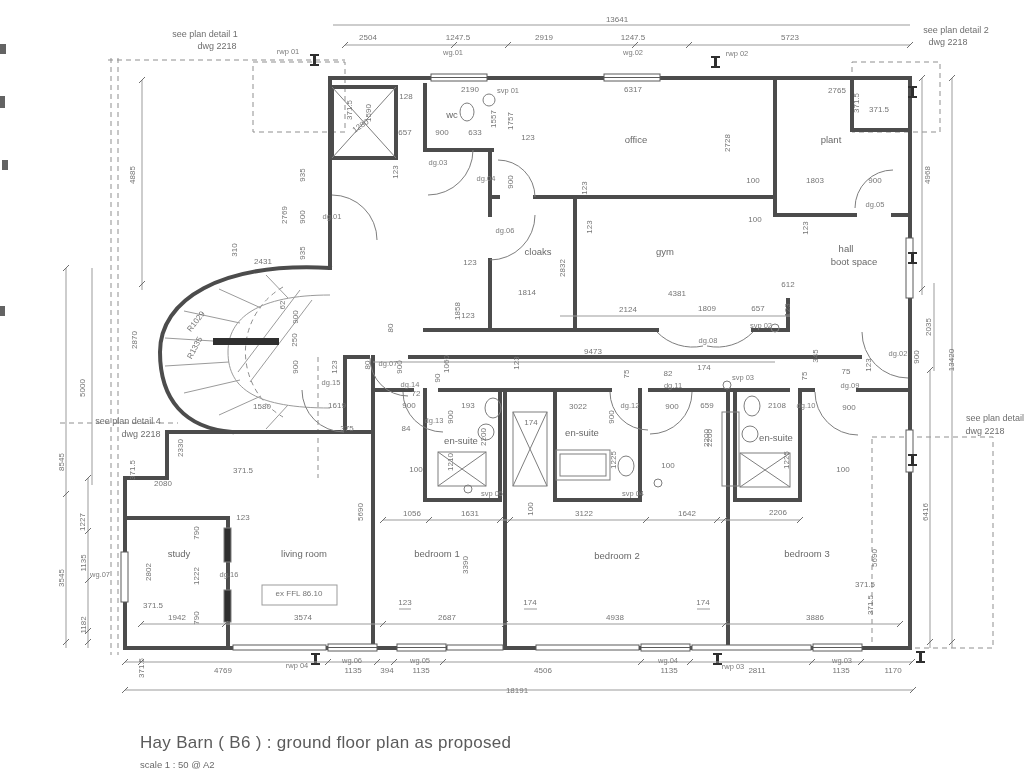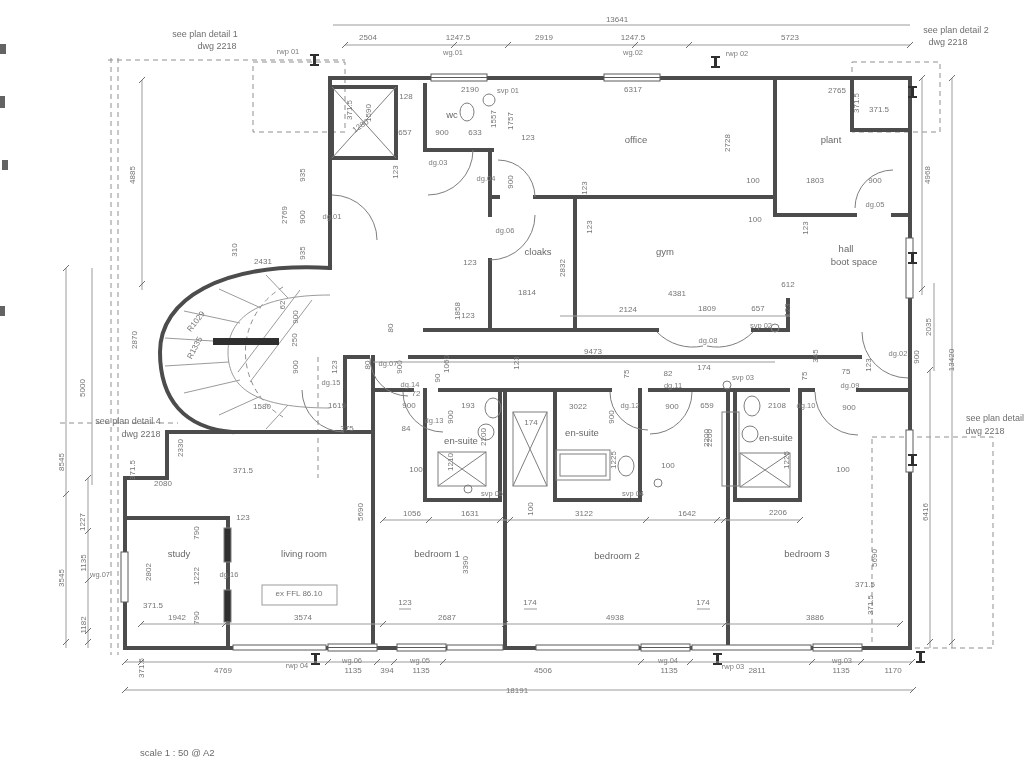--- a/index.html
+++ b/index.html
@@ -12,21 +12,21 @@
   .lbl.note{font-size:9px;fill:#6e6e6e;}
   text{text-anchor:middle;}
   .walls{stroke:#4c4c4c;stroke-width:4;fill:none;stroke-linecap:square;}
   .thin{stroke:#9b9b9b;stroke-width:1;fill:none;}
   .fix{stroke:#7e7e7e;stroke-width:1;fill:none;}
   .dash{stroke:#8f8f8f;stroke-width:1;fill:none;stroke-dasharray:5 4;}
   .tick{stroke:#6f6f6f;stroke-width:1;}
   .dark{fill:#2f2f2f;}
   #titleblock{position:absolute;left:140px;top:733px;color:#5b5b5b;}
   #titleblock .t1{font-size:17px;letter-spacing:.3px;}
-  #titleblock .t2{font-size:9.5px;margin-top:14px;color:#6a6a6a;}
+  #titleblock .t2{font-size:9.5px;margin-top:6px;color:#6a6a6a;}
 </style>
 </head>
 <body>
 
 <div id="page">
 <svg width="1024" height="779" viewBox="0 0 1024 779">
 
   <g opacity="0.75">
     <rect class="dark" x="0" y="44" width="6" height="10"></rect>
     <rect class="dark" x="0" y="96" width="5" height="12"></rect>
@@ -445,15 +445,16 @@
         <text x="733" y="669" class="lbl id">rwp 03</text>
         <text x="757" y="673" class="lbl dim">2811</text>
         <text x="842" y="663" class="lbl id">wg.03</text>
         <text x="841" y="673" class="lbl dim">1135</text>
         <text x="893" y="673" class="lbl dim">1170</text>
         <text x="517" y="693" class="lbl dim">18191</text>
       </g>
 </svg>
 
 <div id="titleblock">
+  <div class="t1">Hay Barn ( B6 ) : ground floor plan as proposed</div>
   <div class="t2">scale 1 : 50 @ A2</div>
 </div>
 </div>
 
 </body></html>

